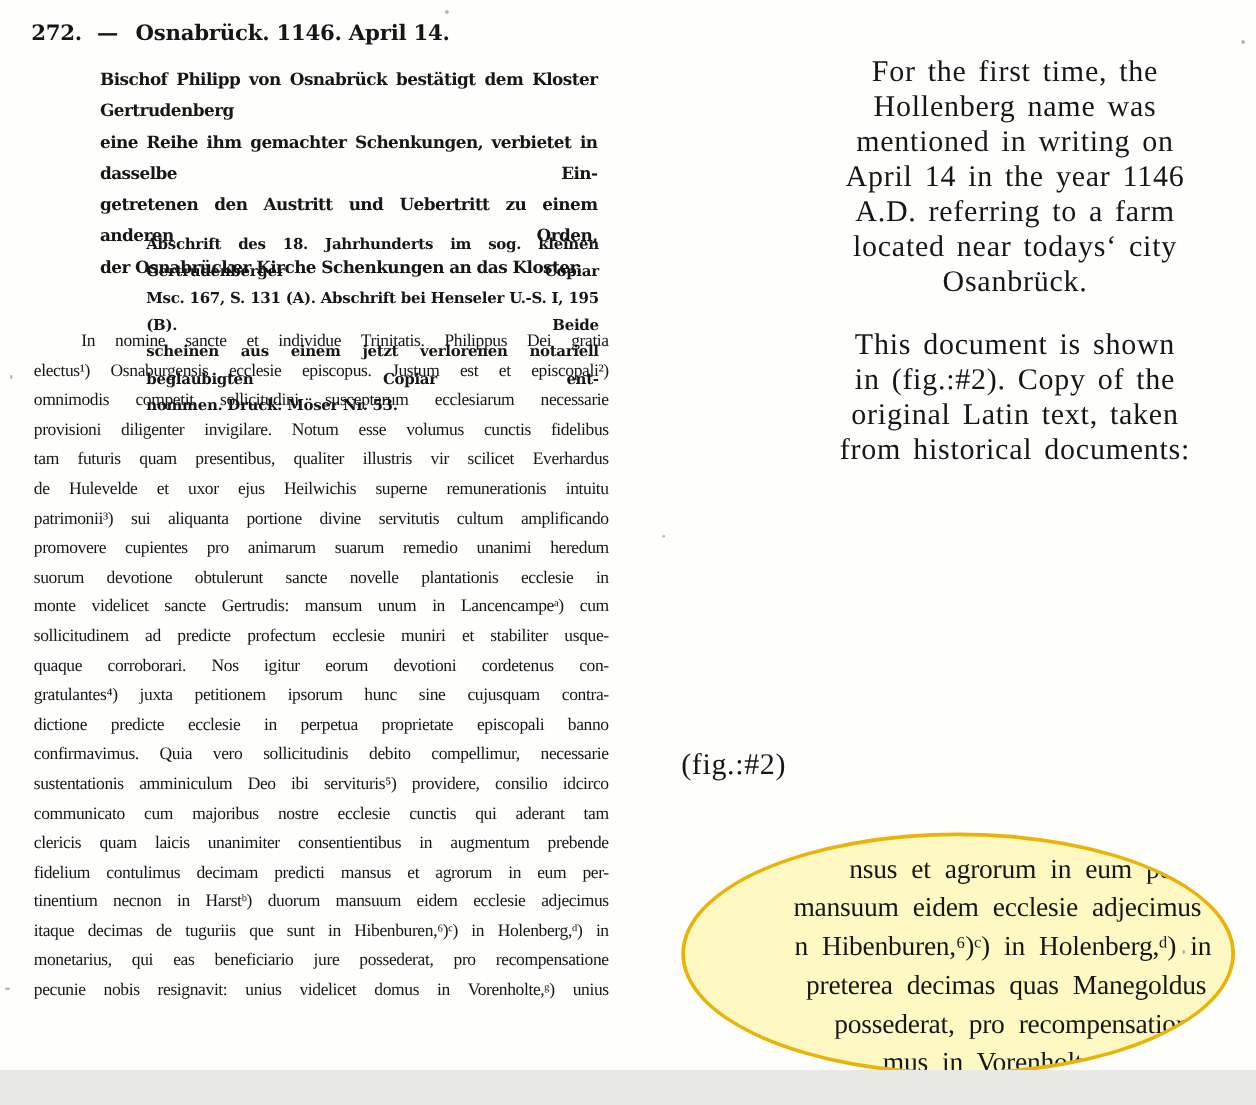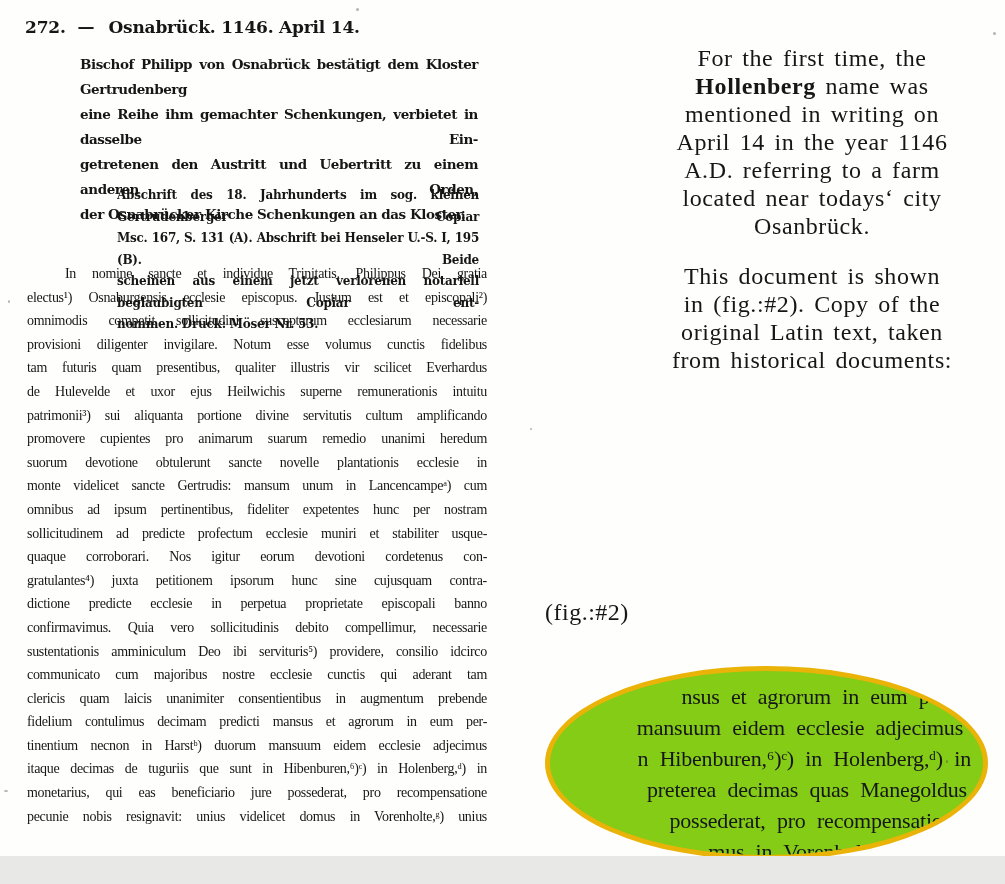--- a/index.html
+++ b/index.html
@@ -40,33 +40,33 @@
     font-family:"Liberation Serif","DejaVu Serif","DejaVu Sans",serif;
   }
   .latin-body .line:first-child { padding-left:38px; }
 
   
   .annot {
     position:absolute; left:627px; width:370px;
     font-size:24px; line-height:28px; letter-spacing:0.6px; word-spacing:3px;
   }
   .annot .line { text-align:center; }
-  .annot b { font-weight:bold; }
+  .annot b { font-weight:normal; }
   #para1 { top:44px; }
   #para2 { top:262px; }
   .fig-label {
     position:absolute; left:545px; top:599px;
     font-size:24px; letter-spacing:0.5px;
   }
 
   
   .fig-ellipse {
     position:absolute; left:545px; top:666px; width:443px; height:194px;
-    border:5px solid #eab308; border-radius:50%; overflow:hidden;
-    background:#84cc16;
+    border:3px solid #eab308; border-radius:50%; overflow:hidden;
+    background:#fef9c3;
   }
   .zoom-lines {
     position:absolute; left:-60px; top:10px; width:503px;
     font-size:22px; line-height:31px; letter-spacing:-0.2px; word-spacing:6px;
     text-align:right;
   }
   .zoom-lines .line { white-space:nowrap; text-align:right; text-align-last:right; }
   .zoom-lines .line:nth-child(1){ margin-right:40px; }
   .zoom-lines .line:nth-child(2){ margin-right:30px; }
   .zoom-lines .line:nth-child(3){ margin-right:22px; }
@@ -104,21 +104,20 @@
       <div class="line">In nomine sancte et individue Trinitatis.  Philippus Dei gratia</div>
       <div class="line">electus¹) Osnaburgensis ecclesie episcopus.  Justum est et episcopali²)</div>
       <div class="line">omnimodis competit sollicitudini susceptarum ecclesiarum necessarie</div>
       <div class="line">provisioni diligenter invigilare.  Notum esse volumus cunctis fidelibus</div>
       <div class="line">tam futuris quam presentibus, qualiter illustris vir scilicet Everhardus</div>
       <div class="line">de Hulevelde et uxor ejus Heilwichis superne remunerationis intuitu</div>
       <div class="line">patrimonii³) sui aliquanta portione divine servitutis cultum amplificando</div>
       <div class="line">promovere cupientes pro animarum suarum remedio unanimi heredum</div>
       <div class="line">suorum devotione obtulerunt sancte novelle plantationis ecclesie in</div>
       <div class="line">monte videlicet sancte Gertrudis: mansum unum in Lancencampeᵃ) cum</div>
-      <div class="line">omnibus ad ipsum pertinentibus, fideliter expetentes hunc per nostram</div>
       <div class="line">sollicitudinem ad predicte profectum ecclesie muniri et stabiliter usque-</div>
       <div class="line">quaque corroborari.  Nos igitur eorum devotioni cordetenus con-</div>
       <div class="line">gratulantes⁴) juxta petitionem ipsorum hunc sine cujusquam contra-</div>
       <div class="line">dictione predicte ecclesie in perpetua proprietate episcopali banno</div>
       <div class="line">confirmavimus.  Quia vero sollicitudinis debito compellimur, necessarie</div>
       <div class="line">sustentationis amminiculum Deo ibi servituris⁵) providere, consilio idcirco</div>
       <div class="line">communicato cum majoribus nostre ecclesie cunctis qui aderant tam</div>
       <div class="line">clericis quam laicis unanimiter consentientibus in augmentum prebende</div>
       <div class="line">fidelium contulimus decimam predicti mansus et agrorum in eum per-</div>
       <div class="line">tinentium necnon in Harstᵇ) duorum mansuum eidem ecclesie adjecimus</div>

